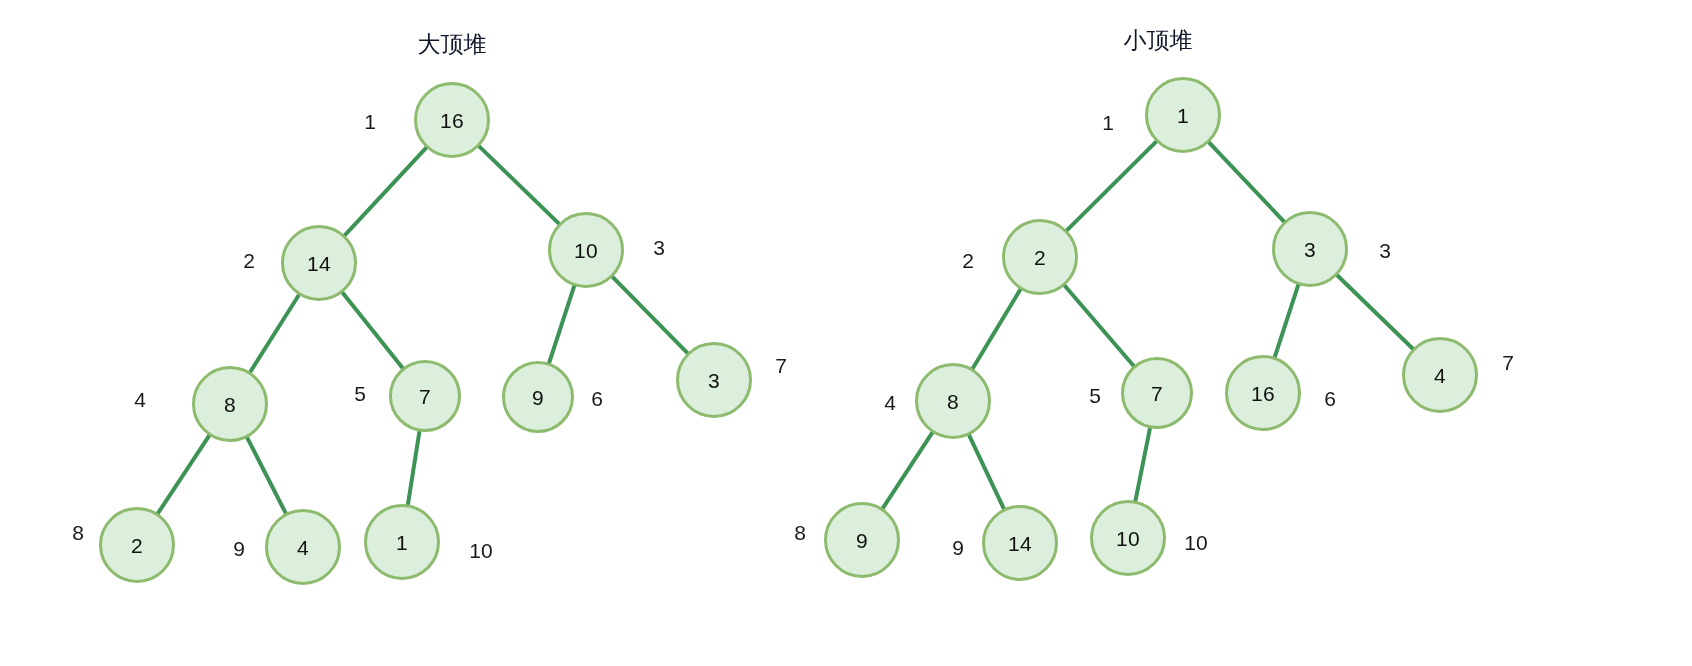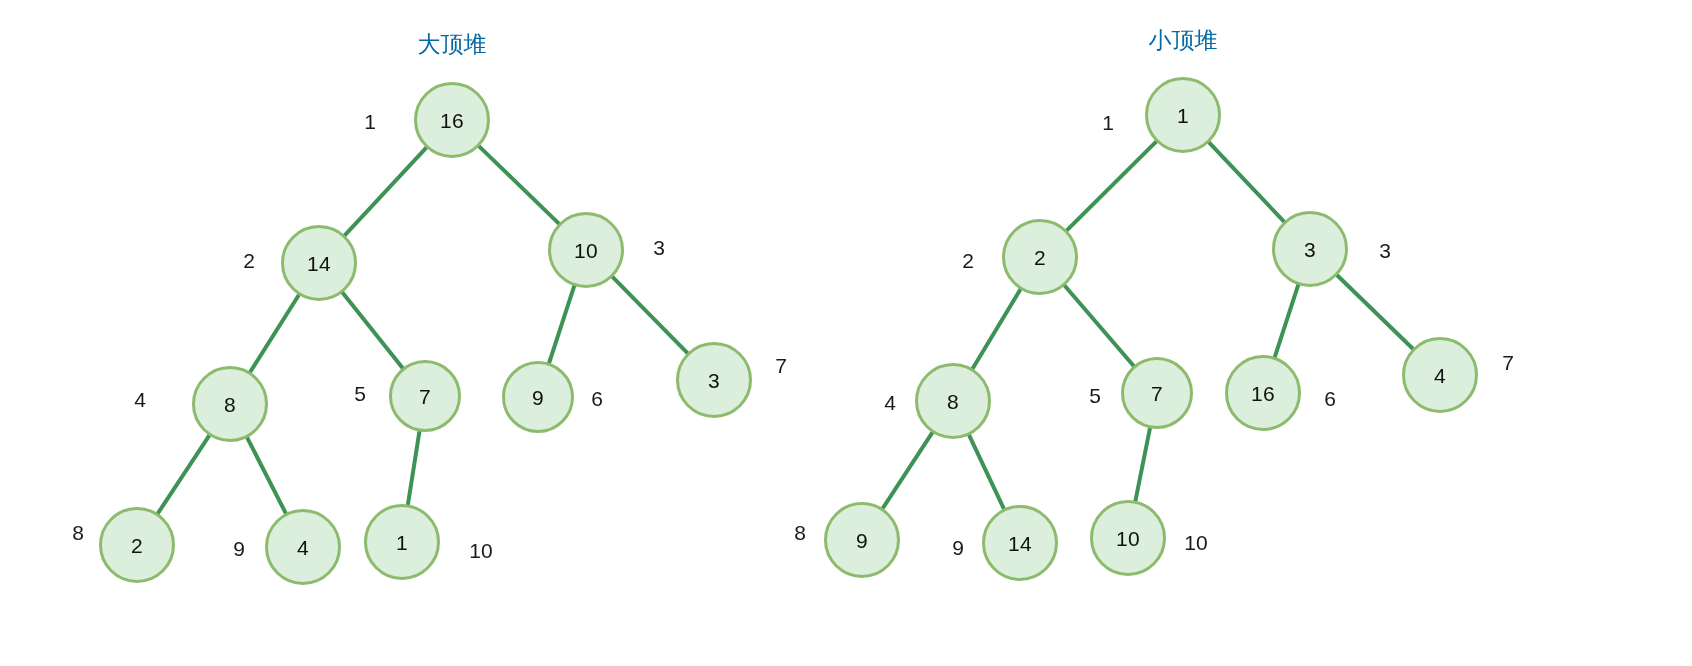--- a/index.html
+++ b/index.html
@@ -24,21 +24,21 @@
     left: 0;
     top: 0;
     width: 1692px;
     height: 666px;
     pointer-events: none;
   }
   .tree-title {
     position: absolute;
     transform: translate(-50%, -50%);
     font-size: 23px;
-    color: #0369a1;
+    color: #0f172a;
     white-space: nowrap;
     font-family: "DejaVu Sans", "Liberation Sans", sans-serif;
   }
   .node {
     position: absolute;
     transform: translate(-50%, -50%);
     border-radius: 50%;
     background: #dceedc;
     border: 3px solid #8cbb6e;
     box-sizing: border-box;
@@ -120,21 +120,21 @@
         <span class="node-label" style="color: rgb(17, 17, 17);">2</span>
       </div>
       <div class="index-label" style="left: 239px; top: 549px;">9</div>
       <div class="node" style="left: 303px; top: 547px; width: 76px; height: 76px; background: rgb(220, 238, 220); border-color: rgb(140, 187, 110);">
         <span class="node-label" style="color: rgb(17, 17, 17);">4</span>
       </div>
       <div class="index-label" style="left: 481px; top: 551px;">10</div>
       <div class="node" style="left: 402px; top: 542px; width: 76px; height: 76px; background: rgb(220, 238, 220); border-color: rgb(140, 187, 110);">
         <span class="node-label" style="color: rgb(17, 17, 17);">1</span>
       </div>
-      <div class="tree-title" style="left: 1183px; top: 40px;">小顶堆</div>
+      <div class="tree-title" style="left: 1158px; top: 40px;">小顶堆</div>
       <div class="index-label" style="left: 1108px; top: 123px;">1</div>
       <div class="node" style="left: 1183px; top: 115px; width: 76px; height: 76px; background: rgb(220, 238, 220); border-color: rgb(140, 187, 110);">
         <span class="node-label" style="color: rgb(17, 17, 17);">1</span>
       </div>
       <div class="index-label" style="left: 968px; top: 261px;">2</div>
       <div class="node" style="left: 1040px; top: 257px; width: 76px; height: 76px; background: rgb(220, 238, 220); border-color: rgb(140, 187, 110);">
         <span class="node-label" style="color: rgb(17, 17, 17);">2</span>
       </div>
       <div class="index-label" style="left: 1385px; top: 251px;">3</div>
       <div class="node" style="left: 1310px; top: 249px; width: 76px; height: 76px; background: rgb(220, 238, 220); border-color: rgb(140, 187, 110);">

